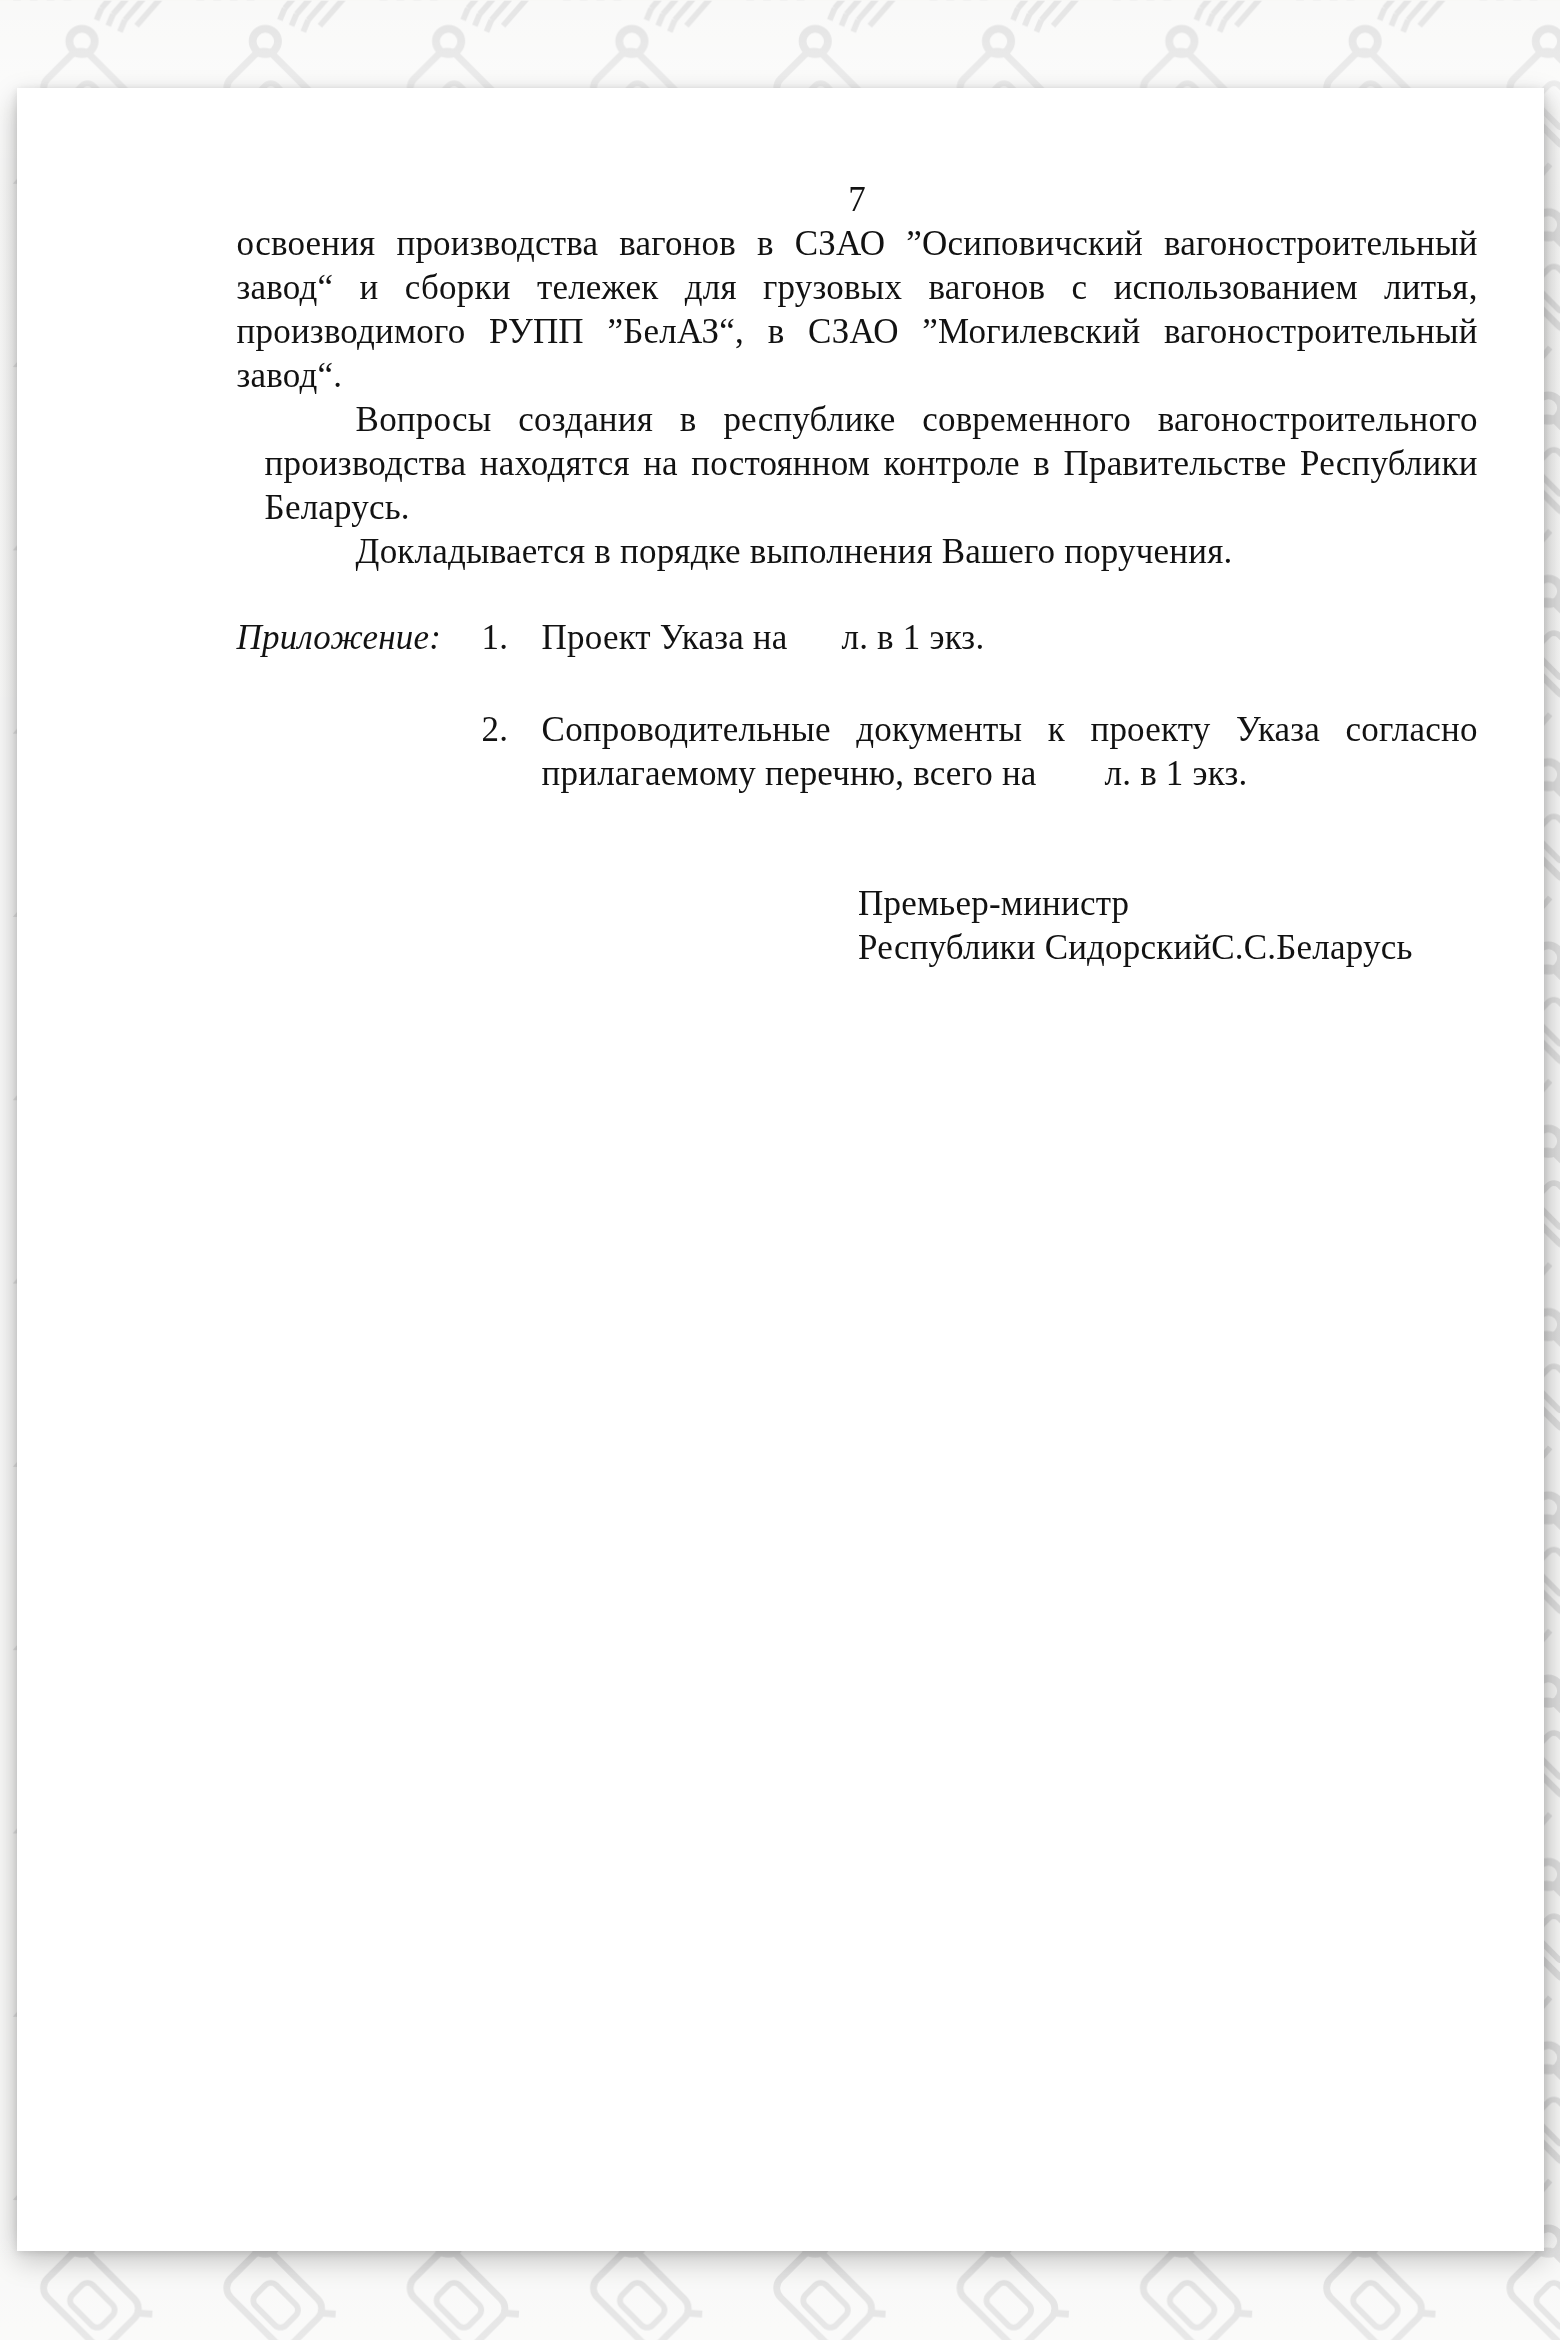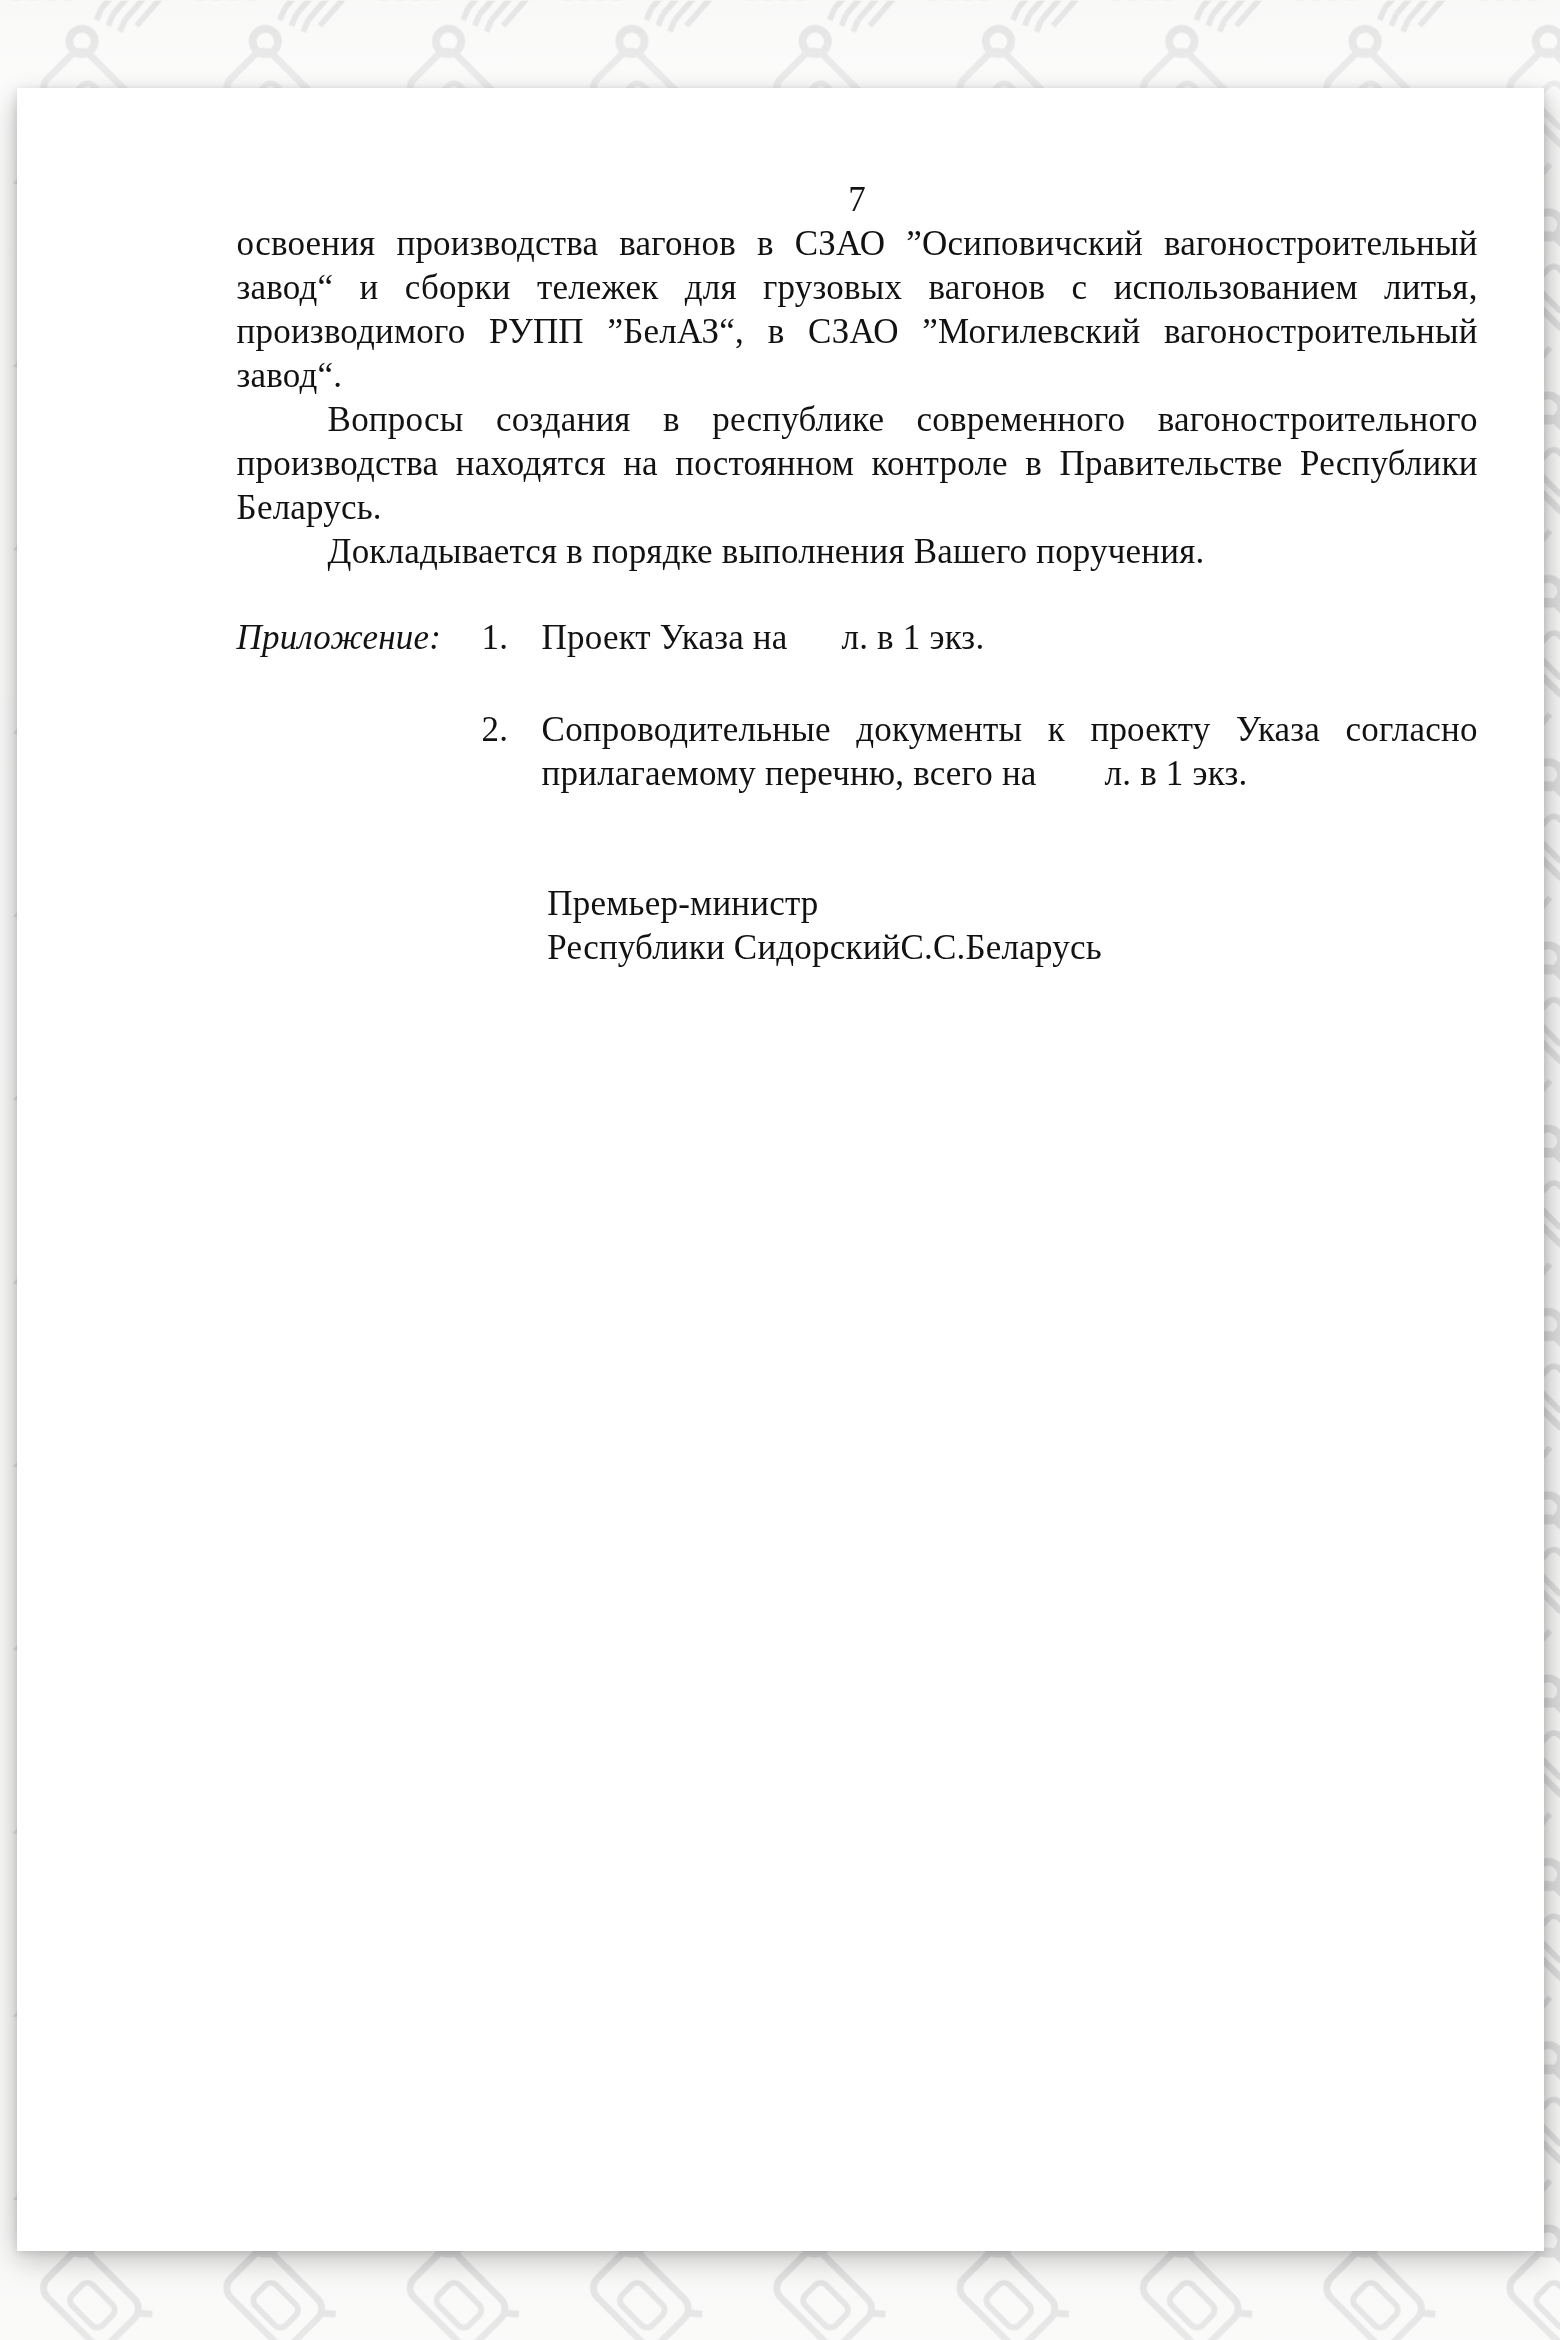--- a/index.html
+++ b/index.html
@@ -24,37 +24,37 @@
     color: #121212;
     font-size: 35px;
     line-height: 44px;
     letter-spacing: 0.2px;
   }
   .page-num {
     margin-top: 90px;
     text-align: center;
   }
   .para { text-align: justify; }
-  .para.indent { text-indent: 91px; }
+  .para.indent { text-indent: 91px; margin-left: 28px; }
   .attachments {
     display: flex;
     margin-top: 42px;
   }
   .att-label { width: 245px; flex: 0 0 245px; font-style: italic; }
   .att-items { flex: 1; }
   .att-item { display: flex; }
   .att-item + .att-item { margin-top: 48px; }
   .att-num { width: 60px; flex: 0 0 60px; }
   .att-text { flex: 1; text-align: justify; }
   .blank-gap { display: inline-block; }
   .gap-1 { width: 54px; }
   .gap-2 { width: 68px; }
   .signature {
     display: flex;
-    justify-content: center;
+    justify-content: flex-end;
     align-items: flex-end;
     margin-top: 86px;
     padding-right: 65px;
   }
 </style>
 </head>
 <body>
 
 <div class="stage">
 

